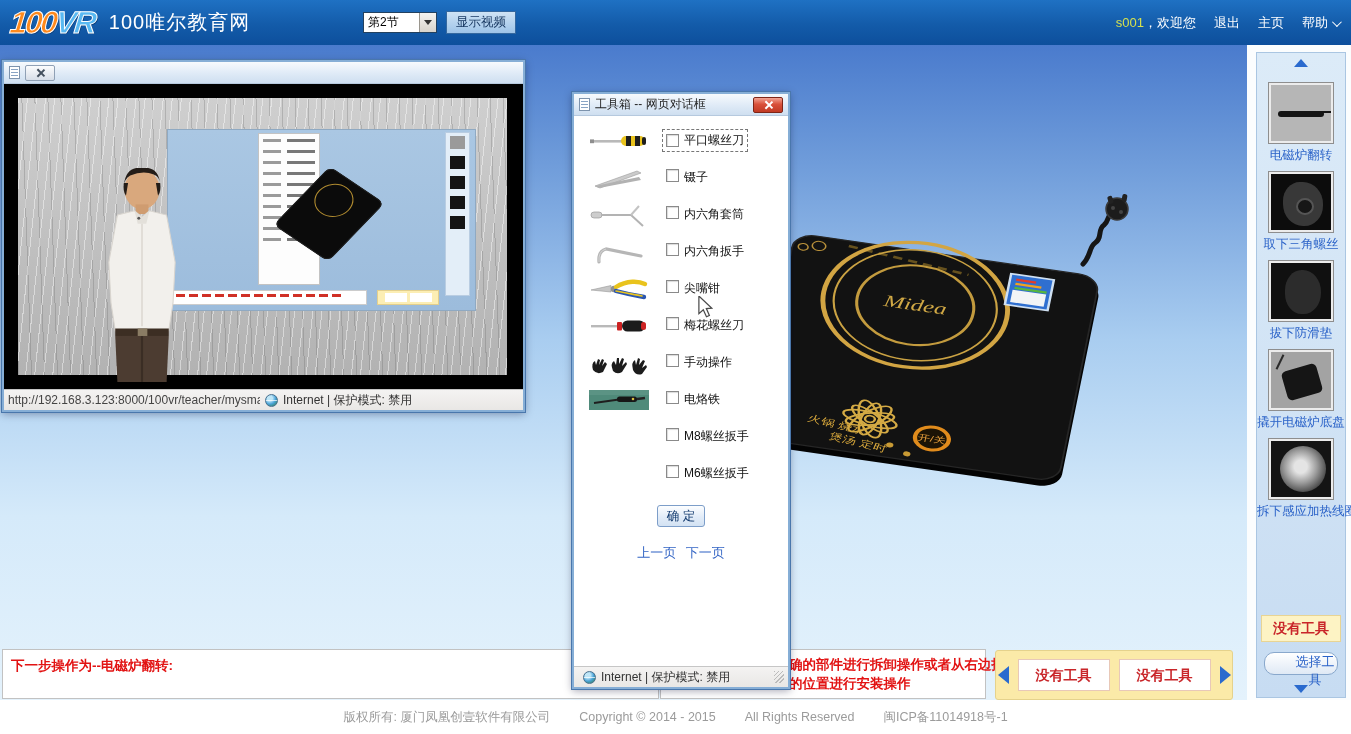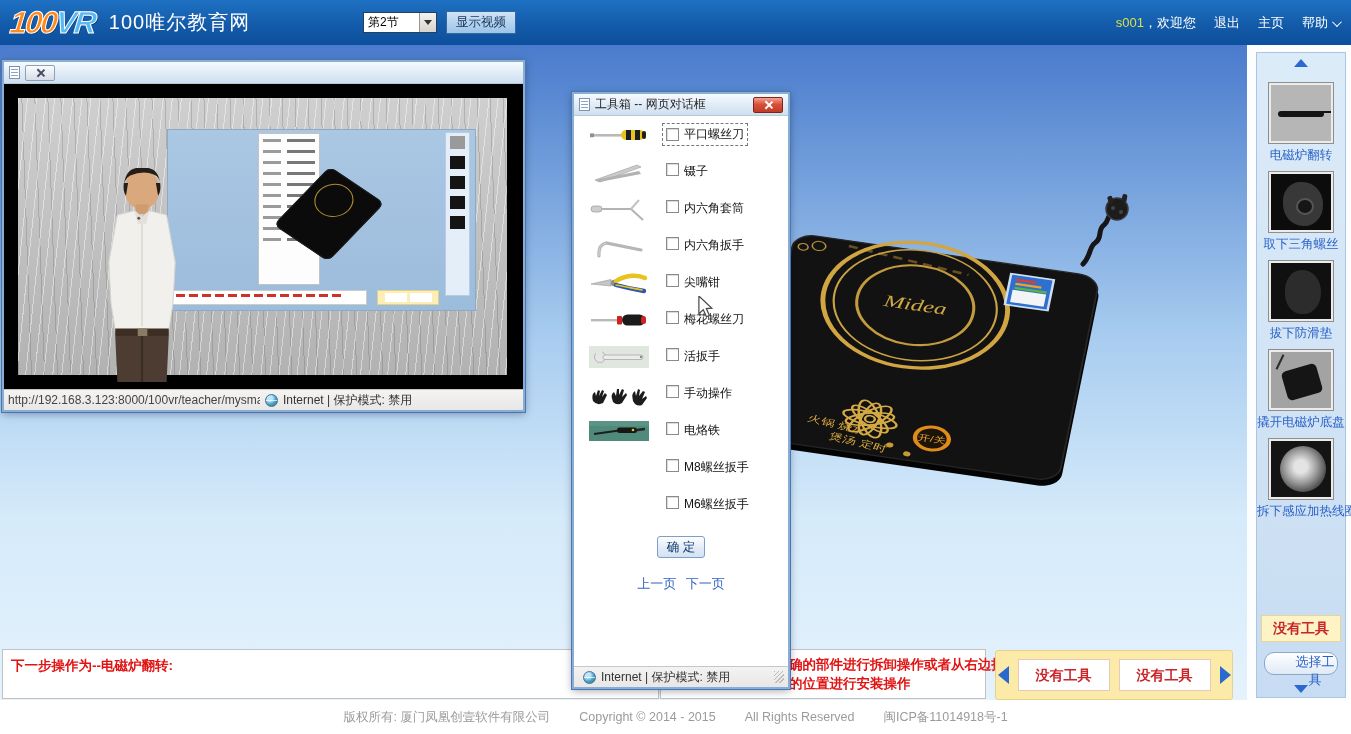--- a/index.html
+++ b/index.html
@@ -89,21 +89,21 @@
     border:1px solid #ccc; padding:3px 3px; }
   .mini-hintbar i { display:block; height:3px; width:88%;
     background:repeating-linear-gradient(90deg,#d03026 0 9px,transparent 9px 13px); }
   .mini-btns { position:absolute; right:36px; bottom:5px; width:62px; height:15px; background:#fceeb4;
     border:1px solid #e3cf8d; display:flex; gap:3px; align-items:center; justify-content:center; }
   .mini-btns i { width:22px; height:9px; background:#fff; display:block; }
   #video-url { max-width:252px; white-space:nowrap; overflow:hidden; color:#444; flex:0 1 auto; }
 
   
   #toolbox-dialog { left:572px; top:92px; width:218px; height:597px; z-index:30; }
-  #toolbox-body { flex:1; background:#fff; overflow:hidden; padding-top:0; }
+  #toolbox-body { flex:1; background:#fff; overflow:hidden; padding-top:6px; }
   .tool-row { height:37px; display:flex; align-items:center; padding-left:13px; }
   .tool-img { width:64px; height:28px; margin-right:11px; display:flex; align-items:center;
     justify-content:center; flex:0 0 auto; }
   .cbx { width:13px; height:13px; background:#fff; border:1px solid #8a8a8a;
     box-shadow:inset 1px 1px 1px rgba(0,0,0,.15); margin-right:5px; flex:0 0 auto; cursor:pointer; }
   .tool-label { font-size:12px; color:#111; white-space:nowrap; }
   .focus-wrap { display:flex; align-items:center; border:1px dashed #777; padding:2px 3px; }
   .plain-wrap { display:flex; align-items:flex-start; padding:3px 4px; }
   #confirm-btn { display:block; margin:13px auto 0 auto; width:48px; height:22px;
     background:linear-gradient(#fdfeff,#e2ecf8 55%,#d3e2f3); border:1px solid #7d9ec9; border-radius:3px;
@@ -407,35 +407,20 @@
               <rect x="33" y="7.5" width="23" height="11" rx="5.5" fill="#1b1b1b"></rect>
               <rect x="52" y="9" width="5" height="8" rx="2.5" fill="#cc2222"></rect>
             </svg>
         </span>
         <span class="plain-wrap">
           <span class="cbx"></span>
           <span class="tool-label">梅花螺丝刀</span>
         </span>
       </div>
 
-      <div class="tool-row">
-        <span class="tool-img">
-          <svg width="60" height="26">
-              <rect x="0" y="2" width="60" height="22" fill="#dfe7df"></rect>
-              <circle cx="11" cy="13" r="5.5" fill="#e6e6e6" stroke="#a8a8a8" stroke-width="0.8"></circle>
-              <rect x="7" y="7" width="6" height="5" fill="#dfe7df"></rect>
-              <rect x="14" y="11" width="40" height="4.5" rx="2" fill="#ececec" stroke="#a8a8a8" stroke-width="0.8"></rect>
-              <circle cx="52" cy="13" r="1.2" fill="#888"></circle>
-            </svg>
-        </span>
-        <span class="plain-wrap">
-          <span class="cbx"></span>
-          <span class="tool-label">活扳手</span>
-        </span>
-      </div>
 
       <div class="tool-row">
         <span class="tool-img">
           <svg width="60" height="26">
             <g fill="#1c1c1c">
                 <path d="M4,20 q-2,-7 2,-9 l1,4 l2,-6 l2,1 l-1,5 l3,-6 l2,1 l-2,6 l3,-4 l2,2 l-4,8 q-6,3 -10,-2 Z"></path>
                 <path d="M24,21 q-3,-8 1,-10 l2,4 l1,-7 l2,0 l0,6 l3,-6 l2,1 l-2,7 l4,-4 l1,2 l-5,8 q-5,3 -9,-1 Z"></path>
                 <path d="M44,20 q-2,-8 2,-10 l1,5 l2,-7 l2,1 l-1,6 l4,-5 l2,1 l-3,7 l4,-3 l1,2 l-5,7 q-6,2 -9,-4 Z"></path>
               </g>
           </svg>

